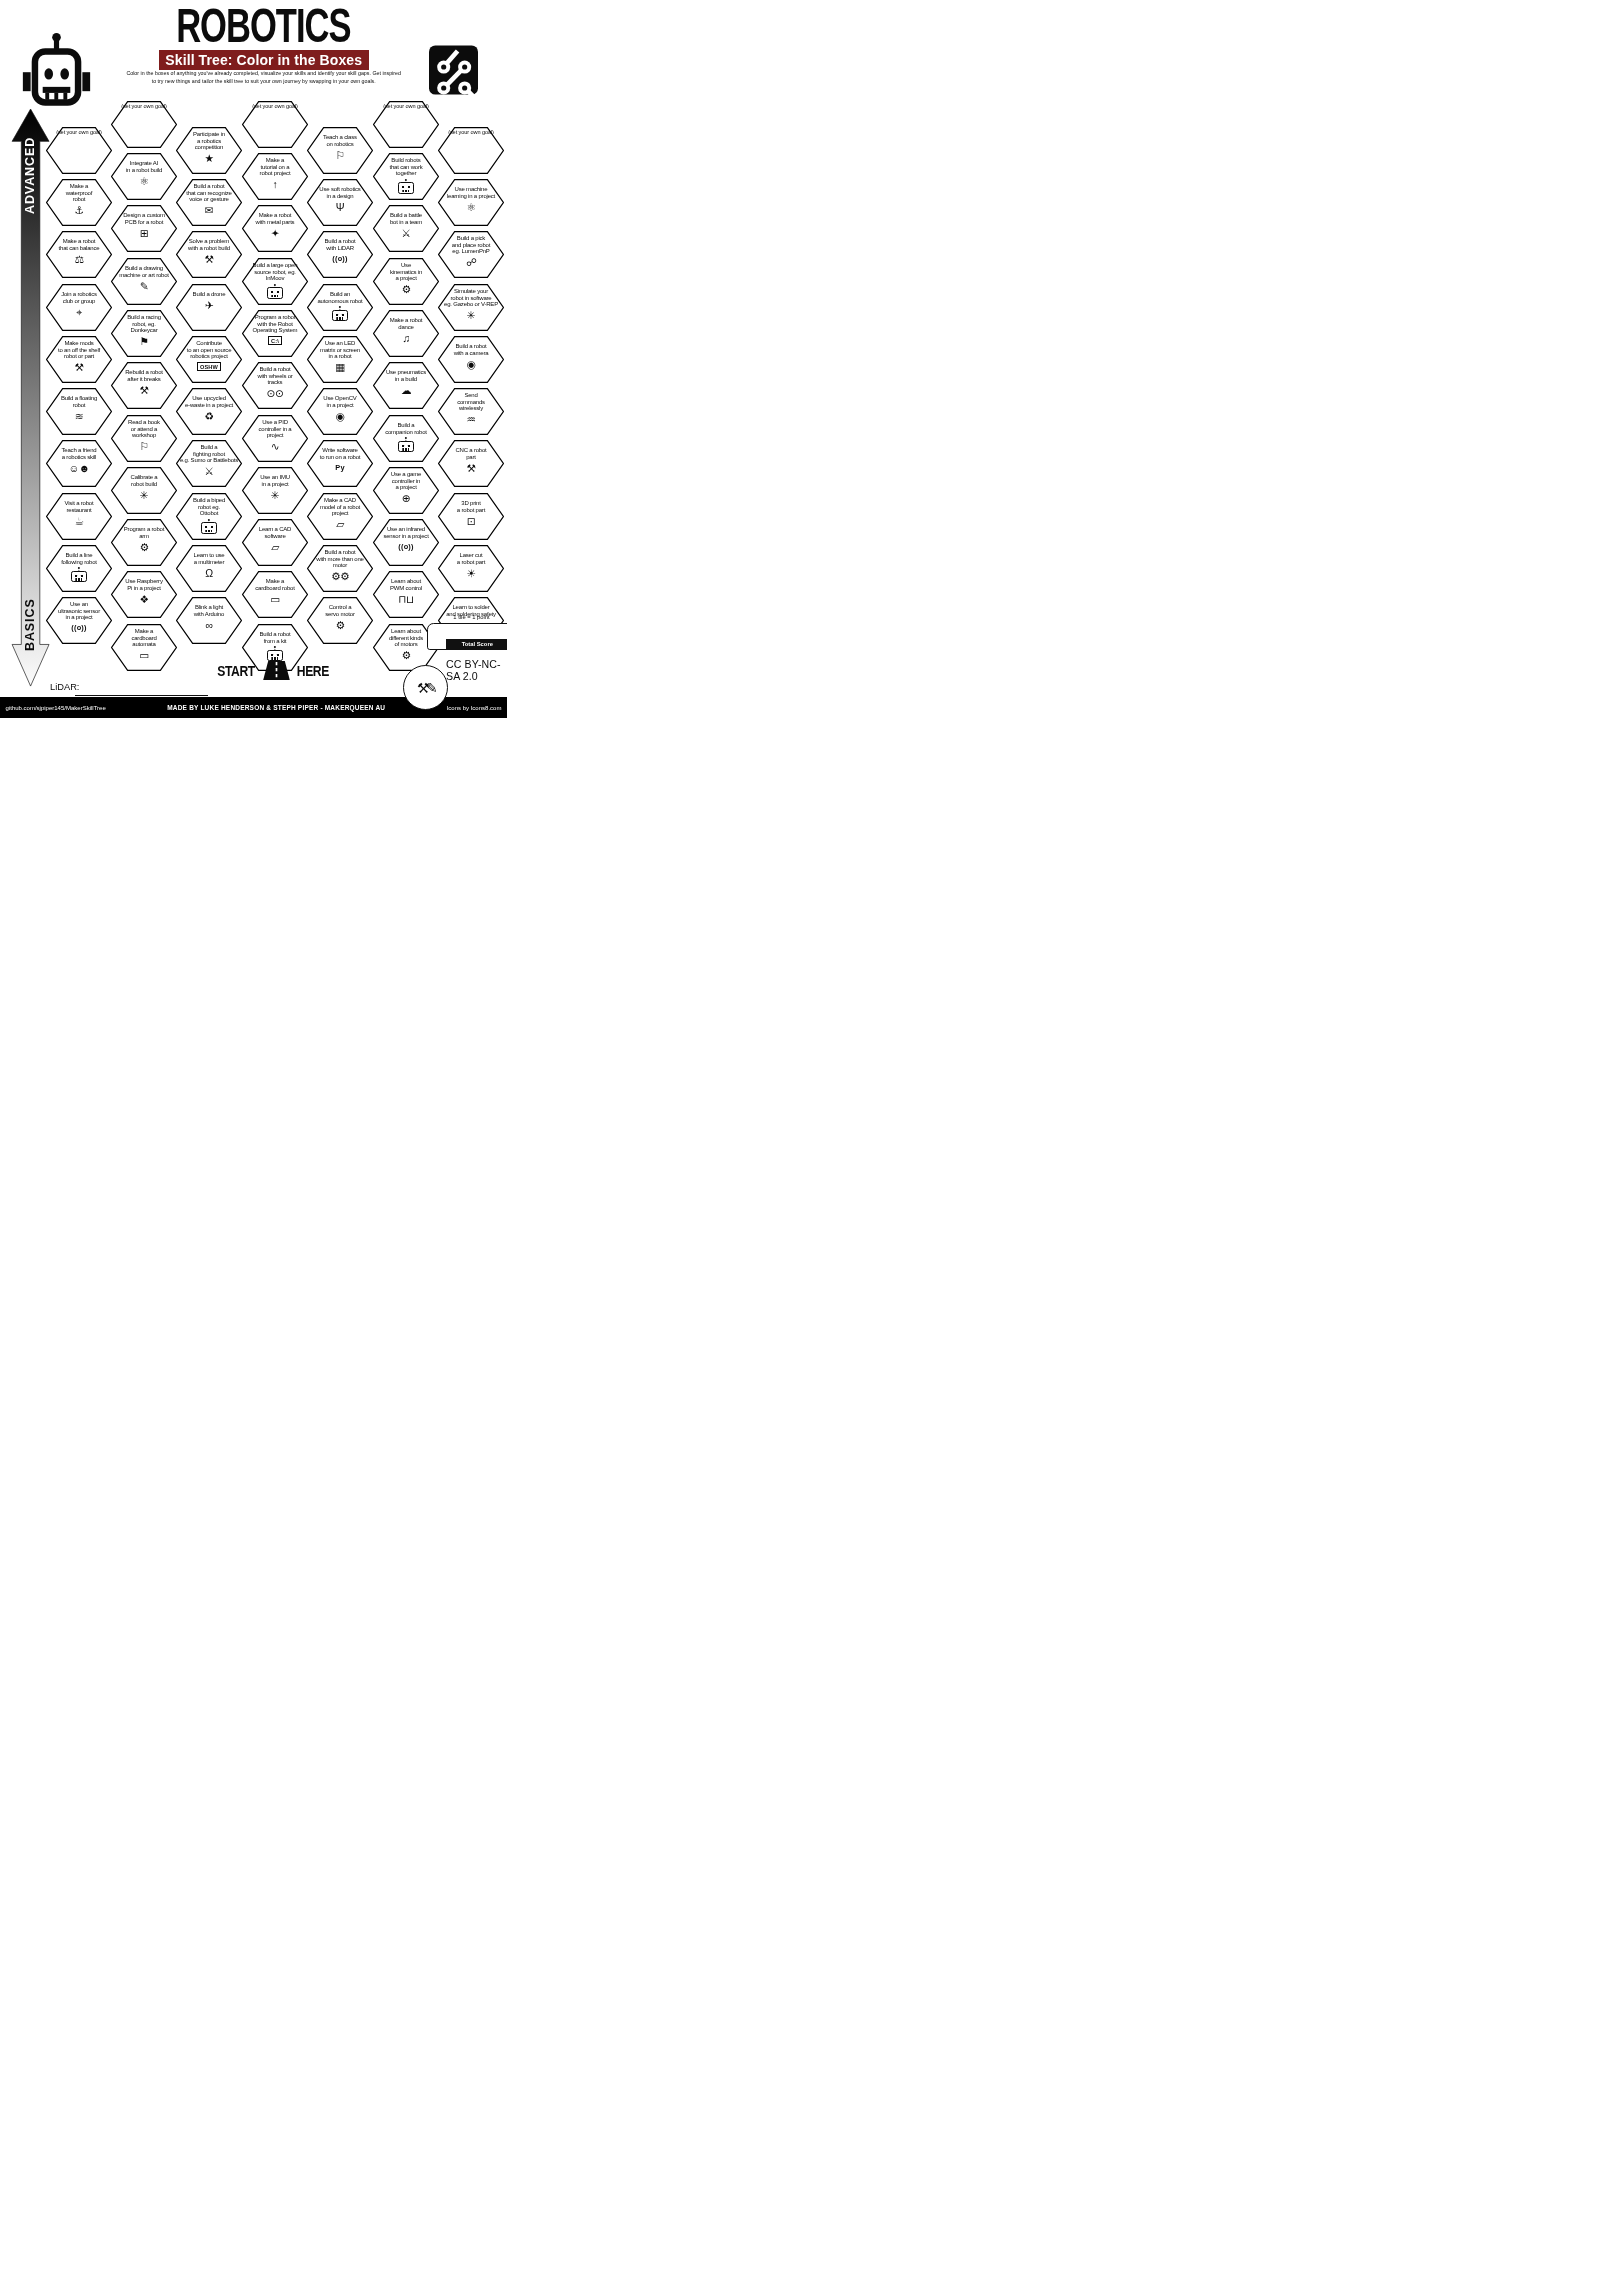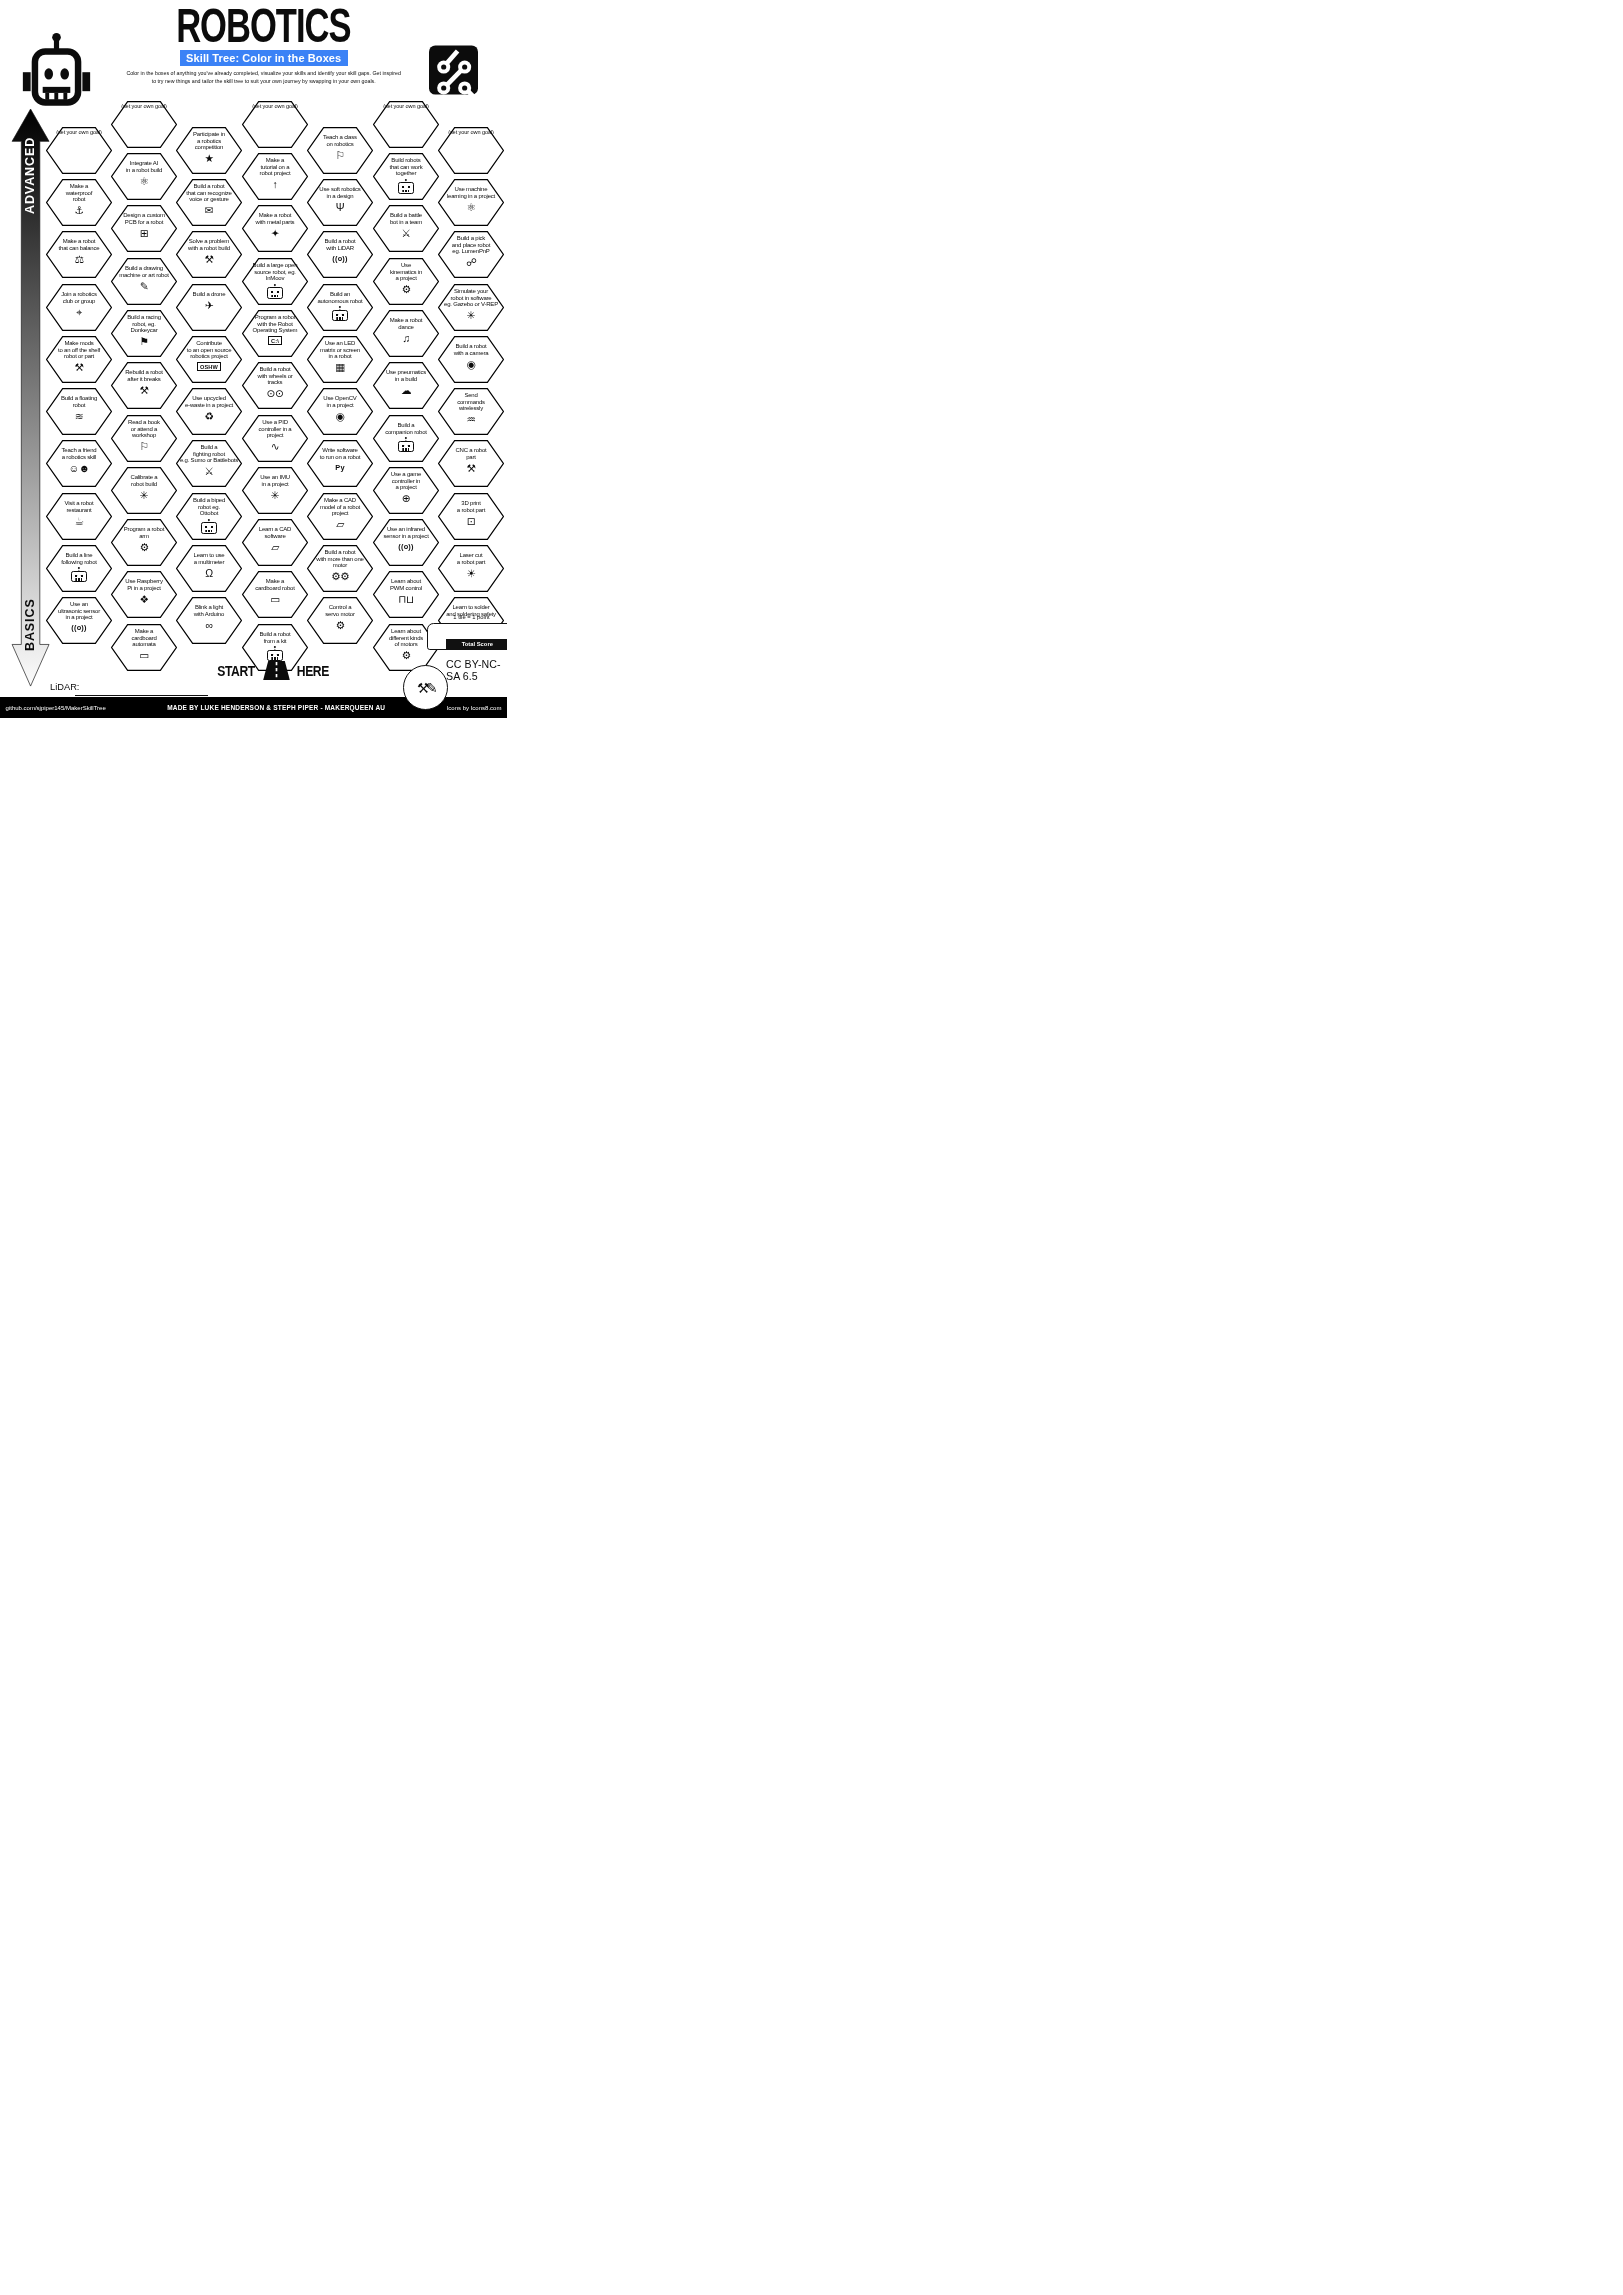--- a/index.html
+++ b/index.html
@@ -2,21 +2,21 @@
 <html style="font-size:7.4px"><head>
 <meta charset="utf-8">
 <style>
   html,body{margin:0;padding:0;background:#fff;}
   .page{position:relative;width:507px;height:718px;background:#fff;overflow:hidden;
         font-family:"Liberation Sans","DejaVu Sans",sans-serif;color:#0c0c0c;}
   
   .title{position:absolute;top:1.9px;left:20.4px;right:0;text-align:center;font-size:48px;
          font-weight:bold;line-height:1;letter-spacing:-1.4px;transform:scaleX(.72);transform-origin:50% 0;}
   .subtitle{position:absolute;top:50px;left:20.4px;right:0;text-align:center;}
-  .subtitle span{display:inline-block;background:#3b82f6;color:#fff;font-size:11px;font-weight:600;
+  .subtitle span{display:inline-block;background:#7f1d1d;color:#fff;font-size:14px;font-weight:600;
          padding:1.9px 6.5px;letter-spacing:0.1px;}
   .desc{position:absolute;top:69px;left:20.4px;right:0;text-align:center;font-size:5.3px;line-height:1.55;}
   .logo-robot{position:absolute;left:22px;top:32px;}
   .logo-circuit{position:absolute;left:429px;top:45px;}
   
   .arrow{position:absolute;left:5.6px;top:109px;}
   .axis-label{position:absolute;writing-mode:vertical-rl;transform:rotate(180deg);
         display:flex;align-items:center;justify-content:center;font-weight:bold;font-size:12.5px;letter-spacing:0.9px;}
   .axis-adv{left:22px;top:129px;height:93px;width:16.7px;color:#fff;}
   .axis-bas{left:22px;top:584px;height:81px;width:16.7px;color:#0c0c0c;}
@@ -884,21 +884,21 @@
   <div class="name-row">LiDAR:</div>
   <div class="name-line"></div>
 
   <div class="score-note">1 tile = 1 point</div>
   <div class="score-box">
     <div class="score-space"></div>
     <div class="score-bar">Total Score</div>
   </div>
 
   <div class="maker-circle">⚒✎</div>
-  <div class="cc">CC BY-NC-SA 6.5</div>
+  <div class="cc">CC BY-NC-SA 2.0</div>
 
   <div class="footer">
     <span class="f-left">github.com/sjpiper145/MakerSkillTree</span>
     <span class="f-center">MADE BY LUKE HENDERSON &amp; STEPH PIPER  -  MAKERQUEEN AU</span>
     <span class="f-right">Icons by Icons8.com</span>
   </div>
 
 </div>
 
 

